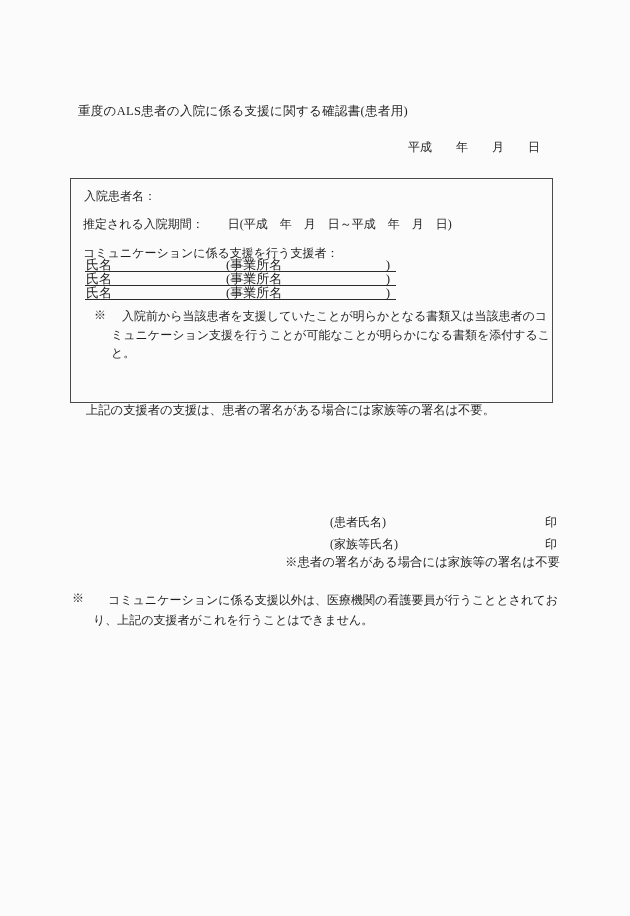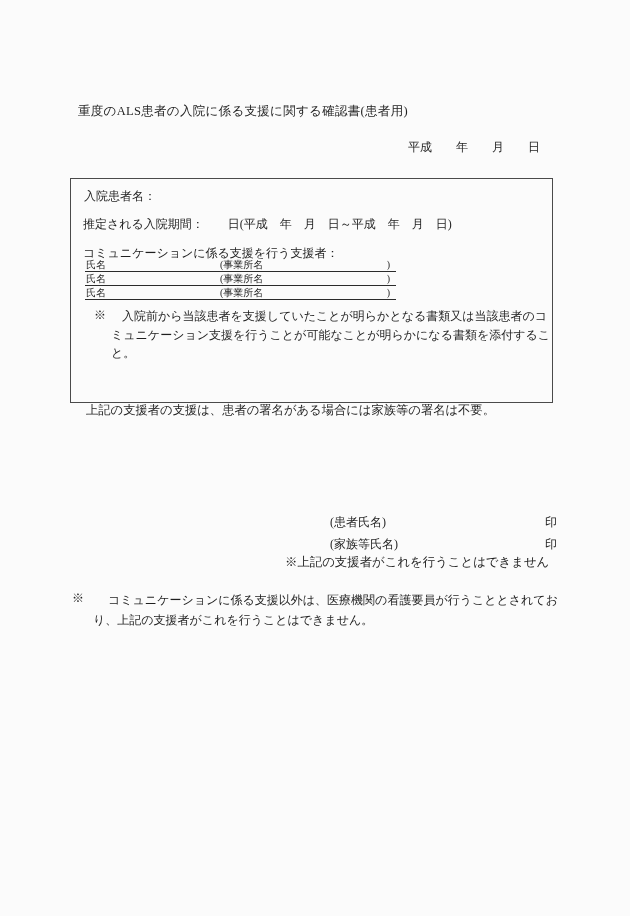--- a/index.html
+++ b/index.html
@@ -31,21 +31,21 @@
   .period-line { left: 12px; top: 37px; }
   .supporters-label { left: 12px; top: 66px; }
 
   .name-rows { position: absolute; left: 14px; top: 79px; width: 311px; }
   .name-row {
     display: flex;
     align-items: flex-end;
     width: 311px;
     height: 14px;
     border-bottom: 1px solid #2b2b2b;
-    font-size: 10px;
+    font-size: 13px;
     line-height: 13px;
   }
   .name-row .fld-name { margin-left: 1px; }
   .name-row .fld-office { margin-left: 114px; }
   .name-row .fld-close { margin-left: auto; margin-right: 6px; }
 
   .box-note-marker { left: 23px; top: 128px; }
   .box-note-lines {
     position: absolute;
     left: 40px; top: 128px;
@@ -121,21 +121,21 @@
   <div class="abs declaration">上記の支援者の支援は、患者の署名がある場合には家族等の署名は不要。</div>
 
   <div class="sig-row sig-row-1">
     <span>(患者氏名)</span>
     <span>印</span>
   </div>
   <div class="sig-row sig-row-2">
     <span>(家族等氏名)</span>
     <span>印</span>
   </div>
-  <div class="abs sig-note">※上記の支援者がこれを行うことはできません</div>
+  <div class="abs sig-note">※患者の署名がある場合には家族等の署名は不要</div>
 
   <div class="abs footer-marker">※</div>
   <div class="footer-lines">
     <div>コミュニケーションに係る支援以外は、医療機関の看護要員が行うこととされてお</div>
     <div class="cont">り、上記の支援者がこれを行うことはできません。</div>
   </div>
 
 </div>
 
 </body></html>

